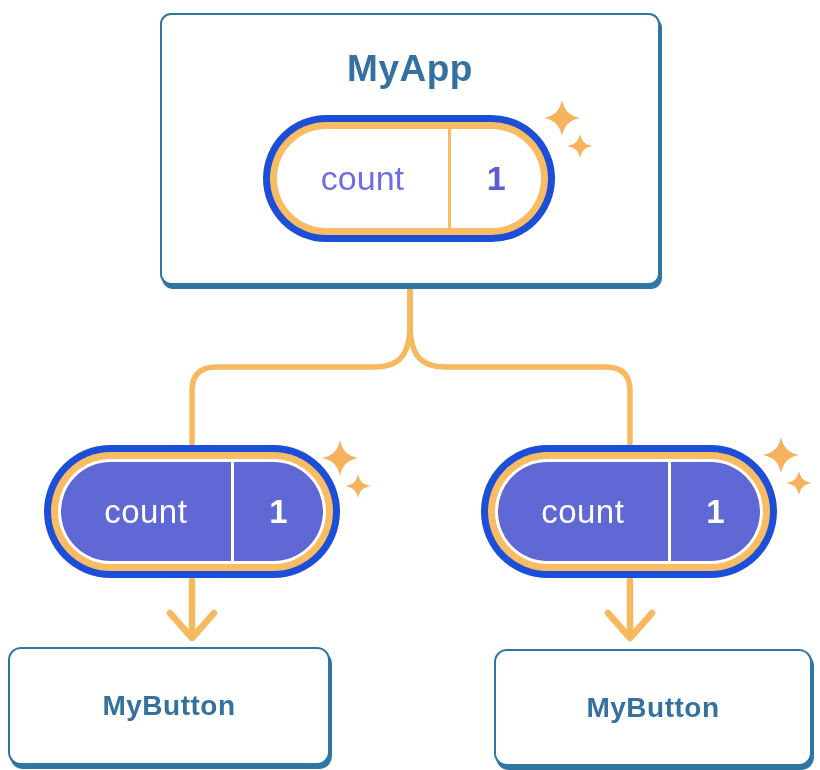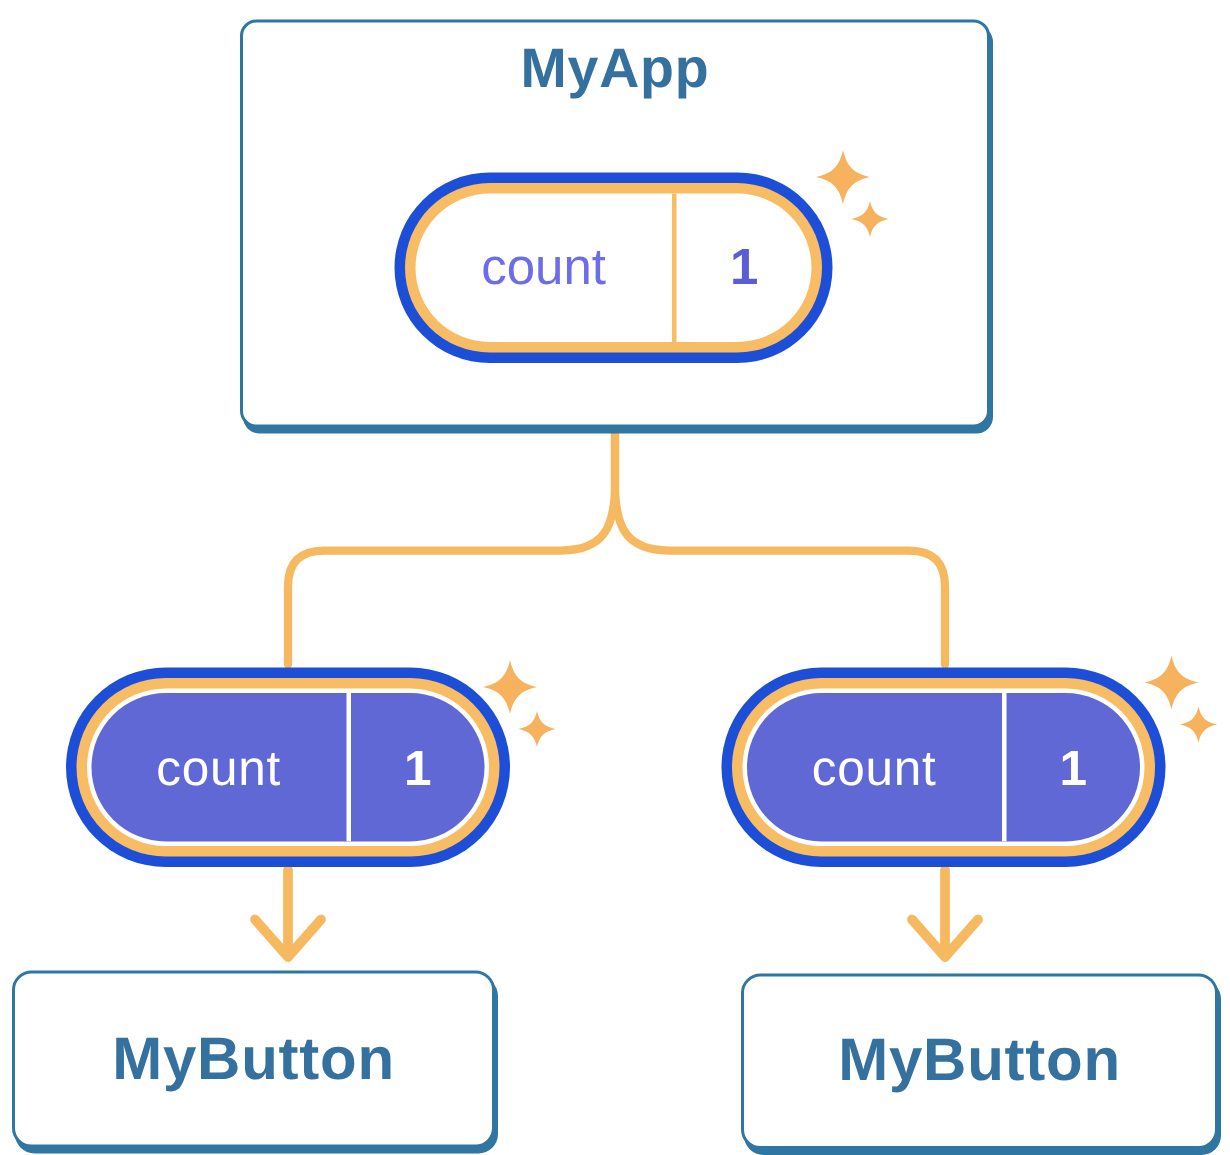--- a/index.html
+++ b/index.html
@@ -31,32 +31,32 @@
     width: 500px; height: 272px;
     border-radius: 11px;
   }
   .component-title {
     text-align: center;
     font-weight: 700;
     color: #35719e;
     letter-spacing: 0.5px;
   }
   .myapp-title {
-    margin-top: 10px;
+    margin-top: 33px;
     font-size: 37px;
   }
   .card-btn {
     border-radius: 13px;
     display: flex;
     align-items: center;
     justify-content: center;
   }
   .card-btn-left  { left: 8px;   top: 647px; width: 322px; height: 118px; }
   .card-btn-right { left: 494px; top: 649px; width: 318px; height: 117px; }
-  .btn-title { font-size: 40px; }
+  .btn-title { font-size: 28px; }
 
   
   .pill {
     position: absolute;
     border-radius: 999px;
     background: #1d4ed8;          
     padding: 7px;
     z-index: 3;
   }
   .pill-ring {

